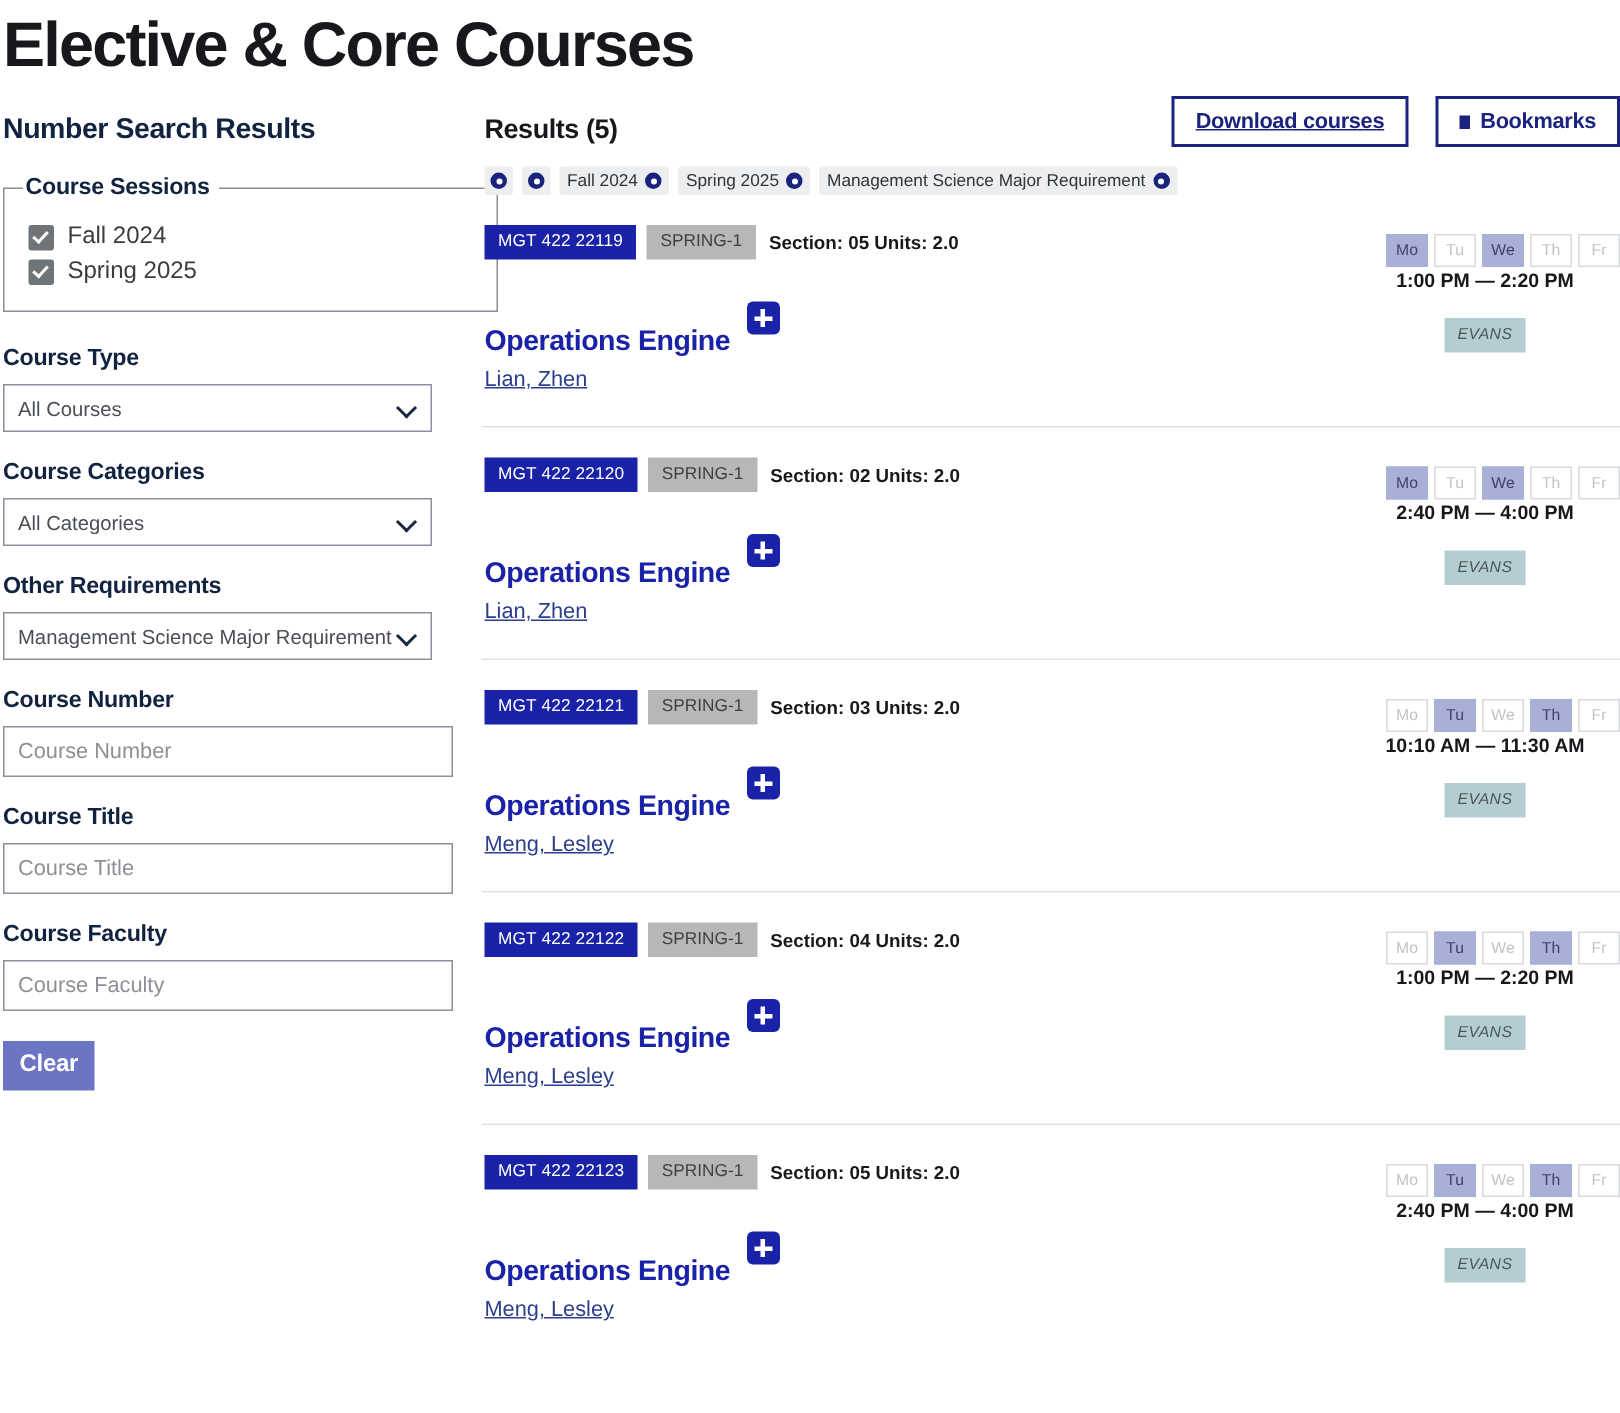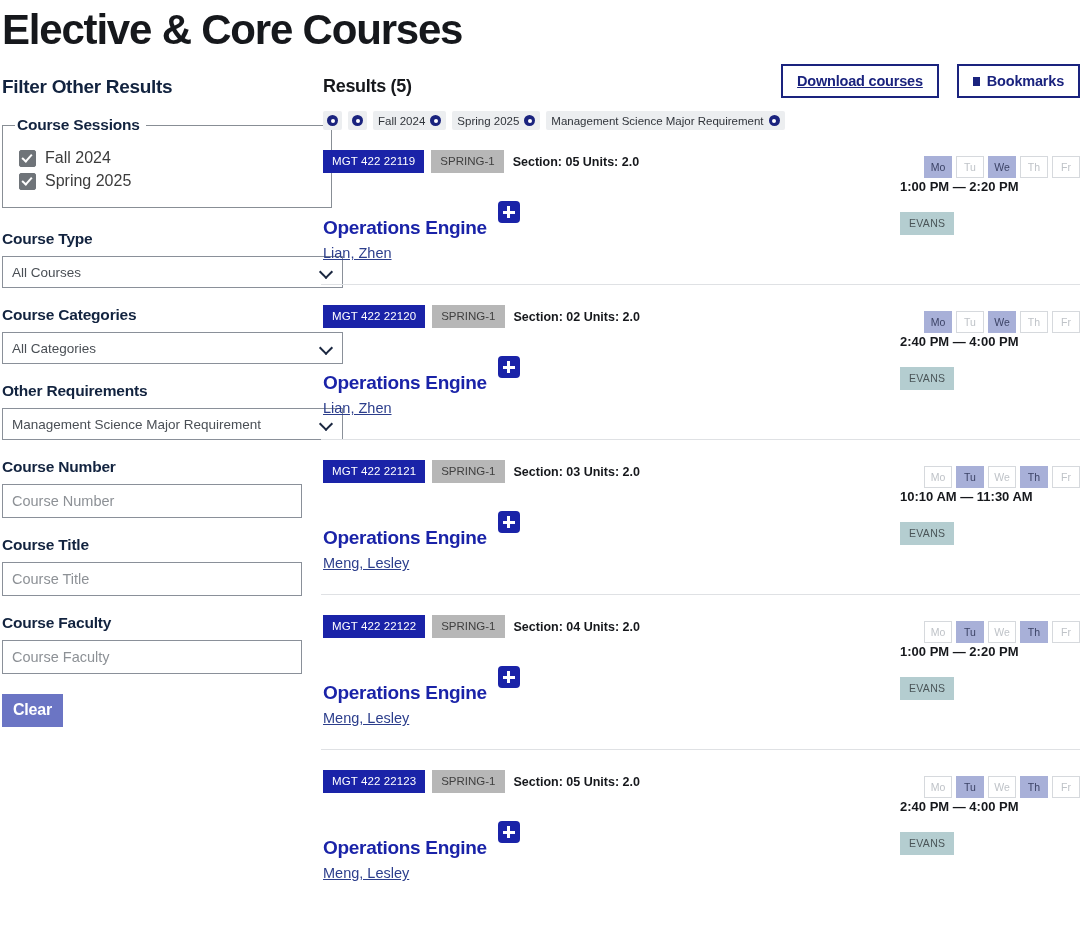--- a/index.html
+++ b/index.html
@@ -103,21 +103,21 @@
   .field-label {
     font-size: 15.5px;
     font-weight: bold;
     color: #12233f;
     margin: 0 0 8px 0;
     letter-spacing: -0.2px;
   }
   .field-block { margin-bottom: 18px; }
 
   .select-box, .text-box {
-    width: 341px;
+    width: 286px;
     height: 32px;
     box-sizing: border-box;
     border: 1px solid #8a9099;
     background: #ffffff;
     display: flex;
     align-items: center;
     padding: 0 9px;
     font-size: 13.5px;
     color: #5f6368;
     position: relative;
@@ -306,21 +306,21 @@
     cursor: pointer;
     display: inline-block;
   }
 
   
   .sched {
     position: absolute;
     right: 0px;
     top: 6px;
     width: 180px;
-    text-align: left;
+    text-align: center;
   }
   .days {
     display: flex;
     justify-content: flex-end;
     gap: 4px;
   }
   .day {
     width: 28px;
     height: 22px;
     box-sizing: border-box;
@@ -345,31 +345,32 @@
     white-space: nowrap;
   }
   .loc {
     display: inline-block;
     background: #b4cdd0;
     color: #4a5558;
     font-size: 10.5px;
     padding: 5px 9px 6px 9px;
     margin-top: 18px;
     letter-spacing: 0.3px;
+    font-style: italic;
   }
 </style>
 </head>
 <body>
 
 <h1 class="page-title">Elective &amp; Core Courses</h1>
 
 <div class="layout">
 
   <aside class="sidebar">
-    <h2>Filter Other Results</h2>
+    <h2>Number Search Results</h2>
 
     <fieldset class="sessions">
       <legend>Course Sessions</legend>
       <div class="check-row">
         <span class="checkbox"></span>
         <span class="check-label">Fall 2024</span>
       </div>
       <div class="check-row">
         <span class="checkbox"></span>
         <span class="check-label">Spring 2025</span>

